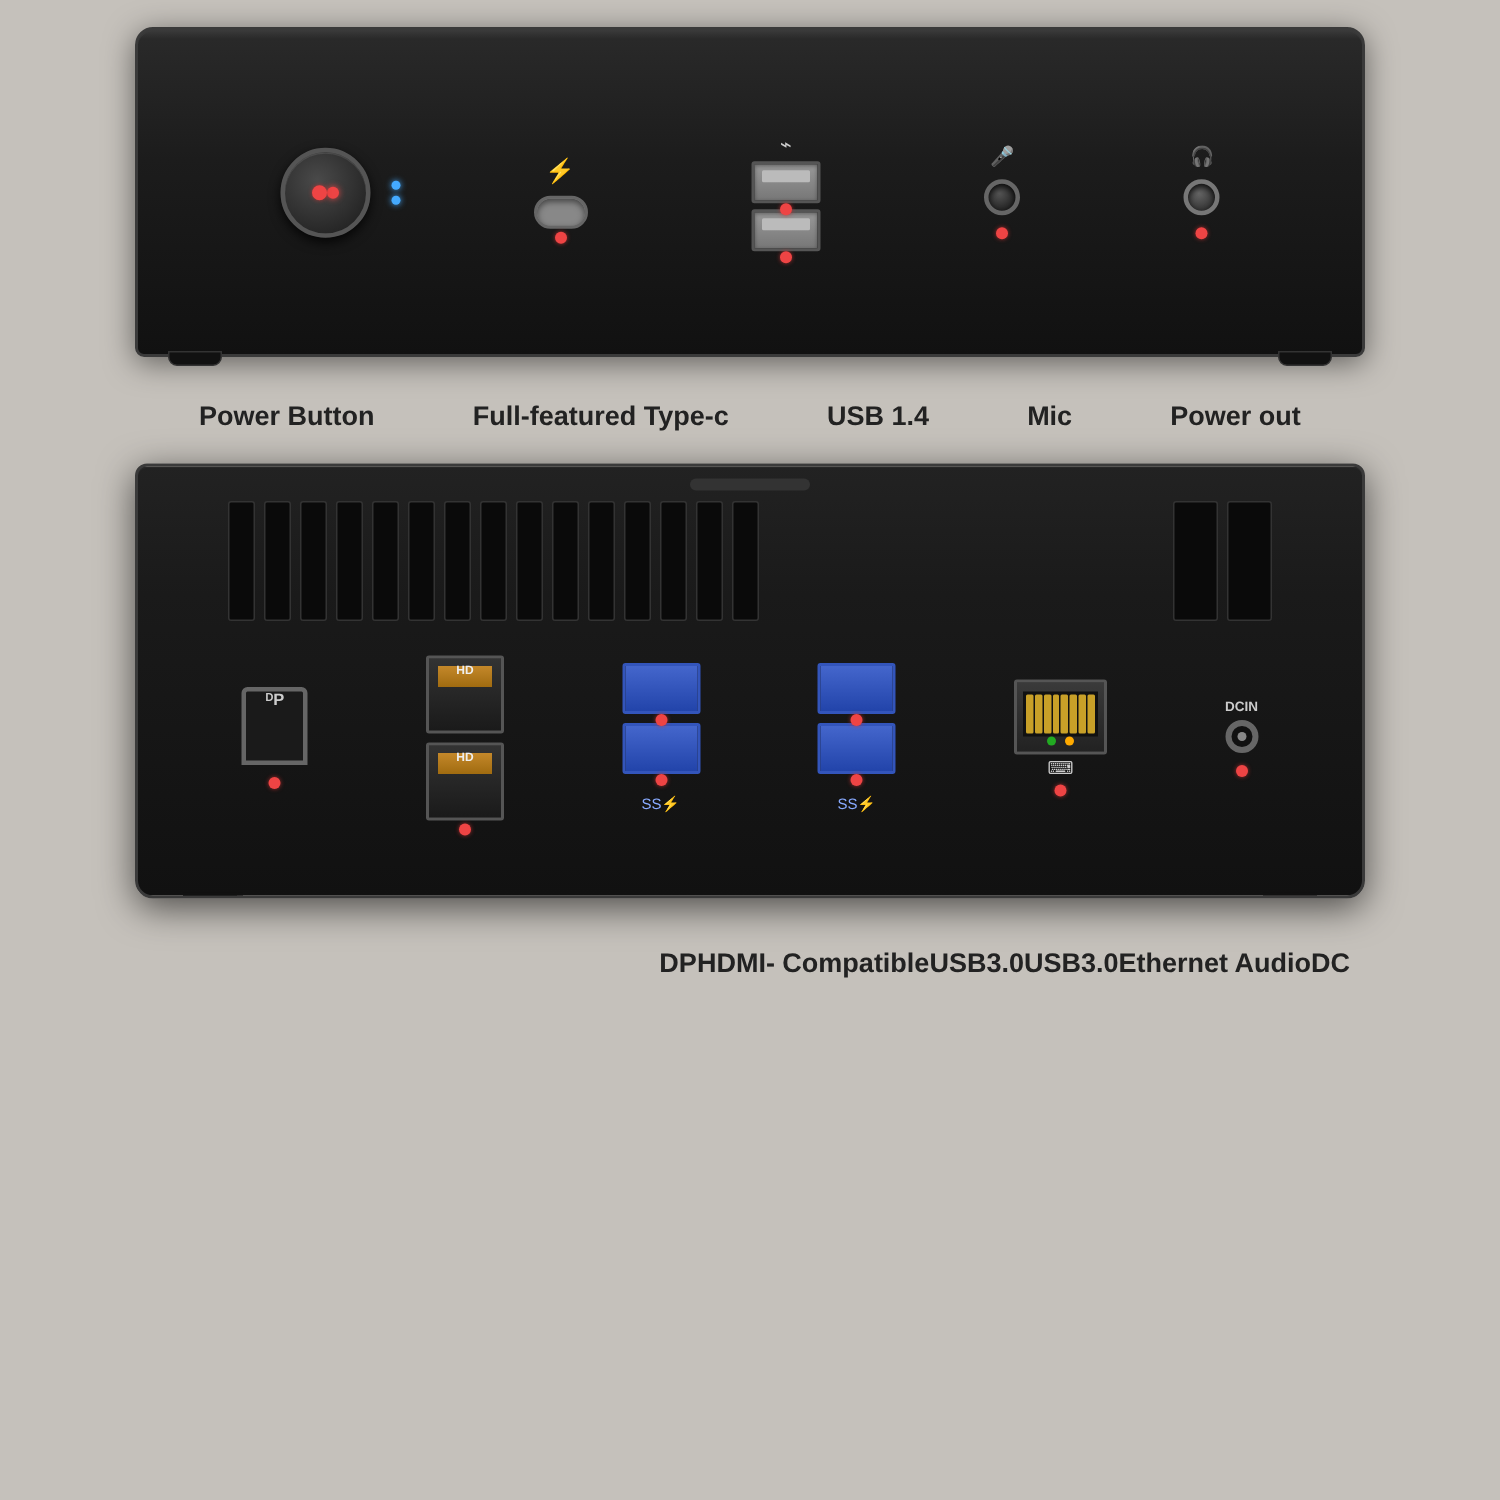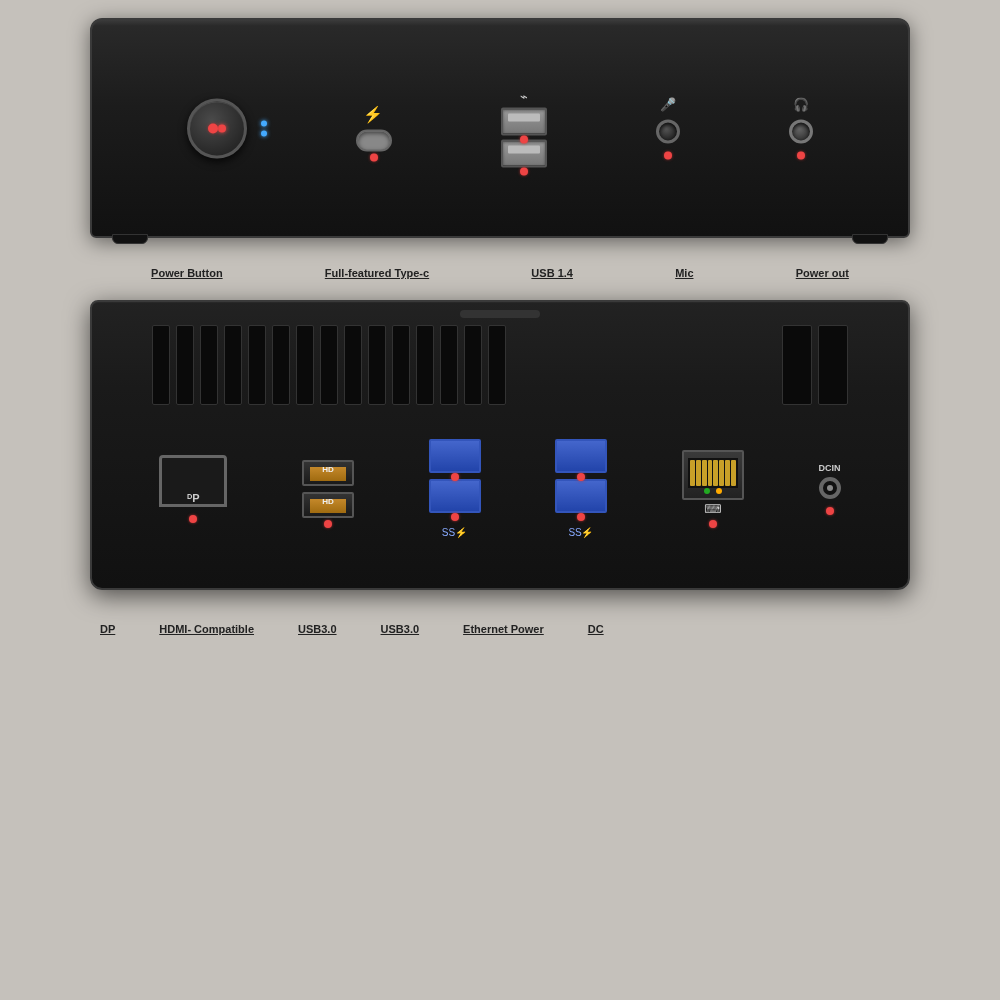--- a/index.html
+++ b/index.html
@@ -145,26 +145,25 @@
       margin-top: 12px;
       align-items: flex-start;
     }
     .label-item {
       display: flex;
       flex-direction: column;
       align-items: center;
       position: relative;
     }
     .label-text {
-      font-size: 11px;
+      font-size: 18px;
       font-weight: 600;
       color: #222;
       text-align: center;
       line-height: 1.3;
-      text-decoration: underline;
     }
 
     .device-bottom {
       width: 820px;
       height: 290px;
       background: linear-gradient(180deg, #222 0%, #1a1a1a 30%, #111 100%);
       border-radius: 8px 8px 12px 12px;
       position: relative;
       border: 2px solid #3a3a3a;
       box-shadow: 0 6px 24px rgba(0,0,0,0.6), inset 0 1px 0 rgba(255,255,255,0.03);
@@ -208,21 +207,21 @@
     }
 
     
     .hdmi-stack {
       display: flex;
       flex-direction: column;
       gap: 6px;
     }
     .hdmi-port {
       width: 52px;
-      height: 26px;
+      height: 52px;
       background: linear-gradient(180deg, #333 0%, #1a1a1a 100%);
       border: 2px solid #555;
       border-radius: 2px;
       position: relative;
     }
     .hdmi-port::before {
       content: '';
       position: absolute;
       top: 5px;
       left: 6px;
@@ -304,25 +303,24 @@
       position: absolute;
       top: 50%;
       left: 50%;
       transform: translate(-50%, -50%);
     }
 
     
     .labels-bottom {
       width: 820px;
       display: flex;
-      justify-content: flex-start;
+      justify-content: flex-end;
       padding: 0 10px;
       margin-top: 12px;
       align-items: flex-start;
-      gap: 44px;
     }
 
     
     .port-wrapper {
       position: relative;
       display: flex;
       flex-direction: column;
       align-items: center;
     }
     .red-dot {
@@ -483,21 +481,21 @@
         <div style="flex:1;"></div>
         <div class="vent-slot vent-slot-wide"></div>
         <div class="vent-slot vent-slot-wide"></div>
       </div>
 
       <div style="position:absolute; top:8px; left:50%; transform:translateX(-50%); width:80px; height:8px; background:#333; border-radius:4px;"></div>
 
       <div class="ports-row-bottom">
 
         <div class="port-wrapper">
-          <div style="width:68px; height:52px; background:#1a1a1a; border:3px solid #666; border-radius:4px 4px 0 0; position:relative; display:flex; align-items:flex-end; justify-content:center;">
+          <div style="width:44px; height:52px; background:#1a1a1a; border:3px solid #666; border-radius:4px 4px 0 0; position:relative; display:flex; align-items:flex-start; justify-content:center;">
             <div class="dp-inner-text" style="position:relative; top:auto; left:auto; transform:none; font-size:11px; font-weight:bold; color:#ccc;">ᴰP</div>
           </div>
           <div class="red-dot" style="position:relative; margin-top:8px;"></div>
         </div>
 
         <div class="port-wrapper">
           <div class="hdmi-stack">
             <div class="hdmi-port">
               <div class="hd-badge">HD</div>
             </div>
@@ -577,21 +575,21 @@
 Compatible</span>
       </div>
       <div class="label-item">
         <span class="label-text">USB3.0</span>
       </div>
       <div class="label-item">
         <span class="label-text">USB3.0</span>
       </div>
       <div class="label-item">
         <span class="label-text">Ethernet
-Power</span>
+Audio</span>
       </div>
       <div class="label-item">
         <span class="label-text">DC</span>
       </div>
     </div>
   </div>
 
 </div>
 
 </body></html>

